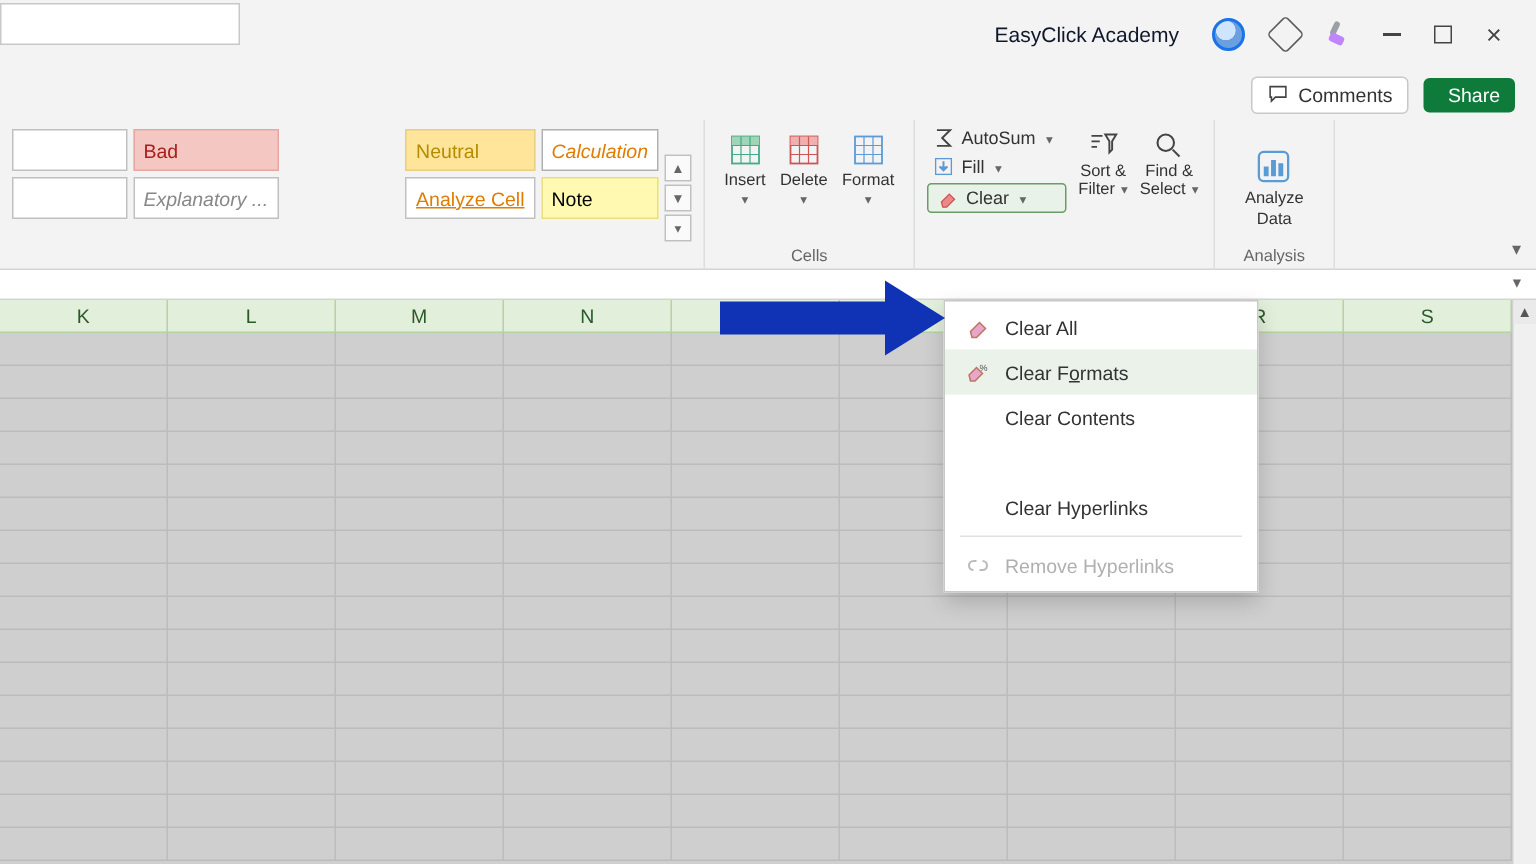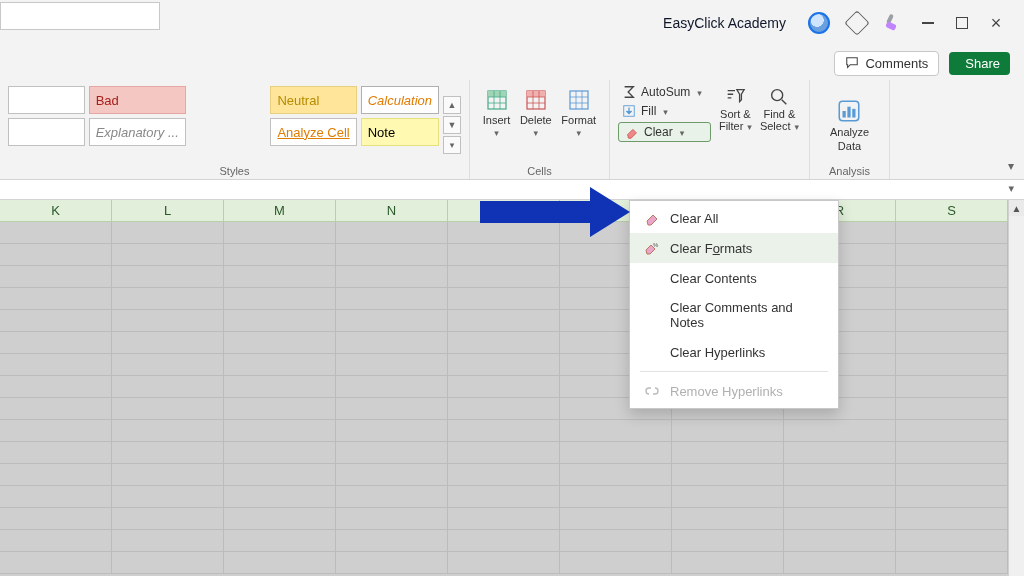--- a/index.html
+++ b/index.html
@@ -147,21 +147,20 @@
           <div class="style-cell calc">Calculation</div>
           <div class="style-cell note">Note</div>
         </div>
       </div>
       <div class="styles-scroll">
         <div>▲</div>
         <div>▼</div>
         <div>▾</div>
       </div>
     </div>
-    <div class="group-label">Styles</div>
   </div>
 
   <div class="ribbon-group cells-group">
     <div class="cells-row">
       <div class="big-btn">
         <svg viewBox="0 0 24 24">
             <rect x="3" y="3" width="18" height="18" fill="none" stroke="#4a8" stroke-width="1.2"></rect>
             <rect x="3" y="3" width="18" height="6" fill="#9fd4b5"></rect>
             <path d="M3 9h18M3 15h18M9 3v18M15 3v18" stroke="#4a8" stroke-width="0.8"></path>
           </svg>
@@ -472,21 +471,20 @@
           <text x="9" y="7" font-size="6" fill="#555">%</text>
         </svg>
       <span>Clear F<u>o</u>rmats</span>
     </div>
     <div class="menu-item">
       <svg viewBox="0 0 16 16"></svg>
       <span>Clear Contents</span>
     </div>
     <div class="menu-item">
       <svg viewBox="0 0 16 16"></svg>
-      <span>Clear Comments and Notes</span>
     </div>
     <div class="menu-item">
       <svg viewBox="0 0 16 16"></svg>
       <span>Clear Hyperlinks</span>
     </div>
     <div class="menu-sep"></div>
     <div class="menu-item disabled">
       <svg viewBox="0 0 16 16">
           <path fill="none" stroke="#bbb" stroke-width="1.4" d="M5 11a3 3 0 010-6h2M11 5a3 3 0 010 6H9"></path>
         </svg>

